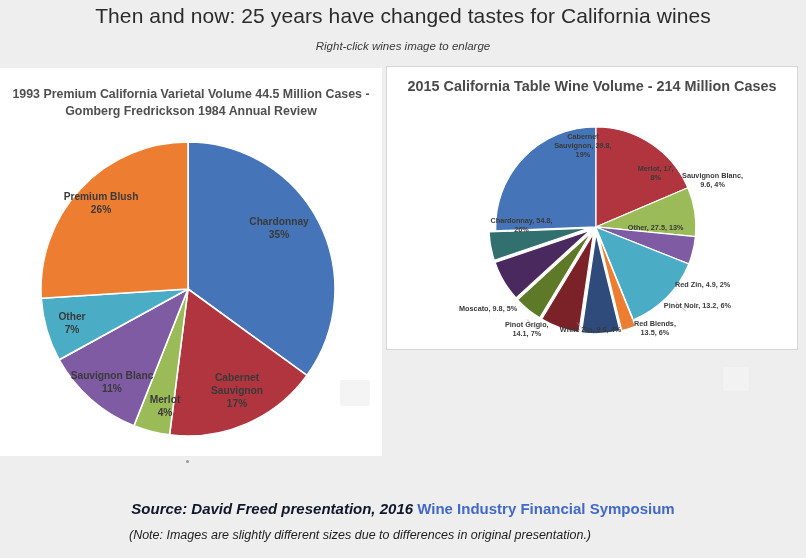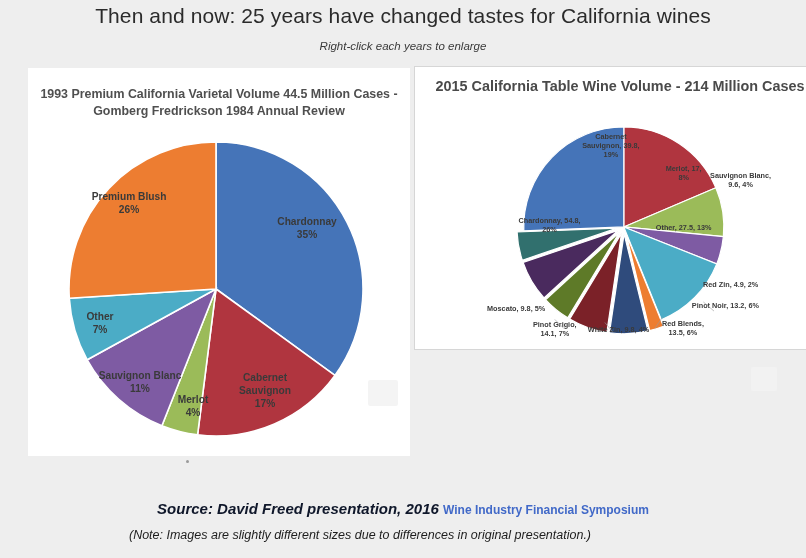--- a/index.html
+++ b/index.html
@@ -28,21 +28,20 @@
     font-size:11.5px;
     font-style:italic;
     color:#3a3a3a;
   }
 
   
   .card{
     position:absolute;
     background:#ffffff;
     box-sizing:border-box;
-    margin-left:28px;
   }
   #card-left{left:0;top:68px;width:382px;height:388px;}
   #card-right{left:386px;top:66px;width:412px;height:284px;
               border:1px solid #d6d6d6;}
 
   .chart-title{
     position:absolute;left:0;width:100%;
     text-align:center;
     font-weight:bold;
     color:#4a4a4a;
@@ -70,21 +69,21 @@
   .source-line{
     position:absolute;left:0;top:500px;width:806px;
     text-align:center;
     font-size:15px;
     white-space:nowrap;
   }
   .source-strong{
     font-weight:bold;font-style:italic;color:#0f172a;
   }
   .source-link{
-    font-weight:bold;color:#4169c8;font-size:12px;
+    font-weight:bold;color:#4169c8;font-size:15px;
     text-decoration:none;
   }
   .footer-note{
     position:absolute;left:0;top:528px;width:720px;
     text-align:center;
     font-size:12.5px;font-style:italic;color:#1d1d1d;
   }
   .tiny-dot{
     position:absolute;left:186px;top:460px;width:3px;height:3px;
     background:#9a9a9a;border-radius:50%;
@@ -92,21 +91,21 @@
   .wm{
     position:absolute;border-radius:2px;background:#f2f2f2;opacity:.85;
   }
 </style>
 </head>
 <body>
 
 <div class="page">
 
   <div class="main-title">Then and now: 25 years have changed tastes for California wines</div>
-  <div class="sub-note">Right-click each years to enlarge</div>
+  <div class="sub-note">Right-click wines image to enlarge</div>
 
   <div class="card" id="card-left">
     <div class="chart-title" id="title-left">
         <div>1993 Premium California Varietal Volume 44.5 Million Cases -</div>
         <div>Gomberg Fredrickson 1984 Annual Review</div>
       </div>
     <svg class="pie-svg" id="svg-left" viewBox="0 0 382 388">
         <path d="M 188 221 L 188.00 74.00 A 147 147 0 0 1 306.93 307.40 Z" fill="#4574B8" stroke="#ffffff" stroke-width="1.6"></path>
         <path d="M 188 221 L 306.93 307.40 A 147 147 0 0 1 169.58 366.84 Z" fill="#B0353F" stroke="#ffffff" stroke-width="1.6"></path>
         <path d="M 188 221 L 169.58 366.84 A 147 147 0 0 1 133.89 357.68 Z" fill="#9BBB59" stroke="#ffffff" stroke-width="1.6"></path>

